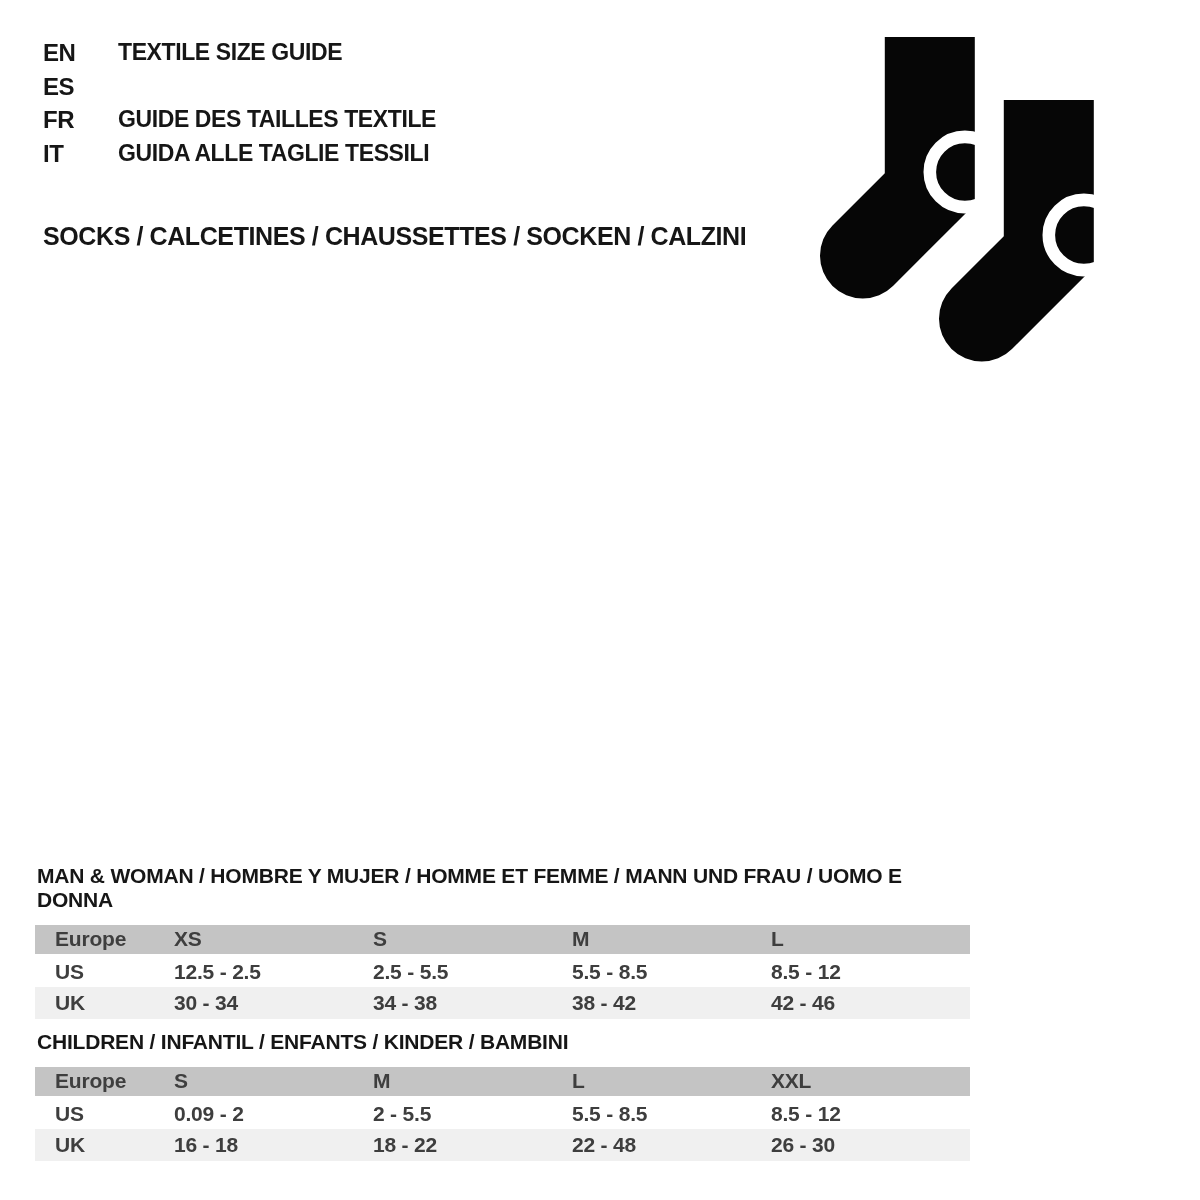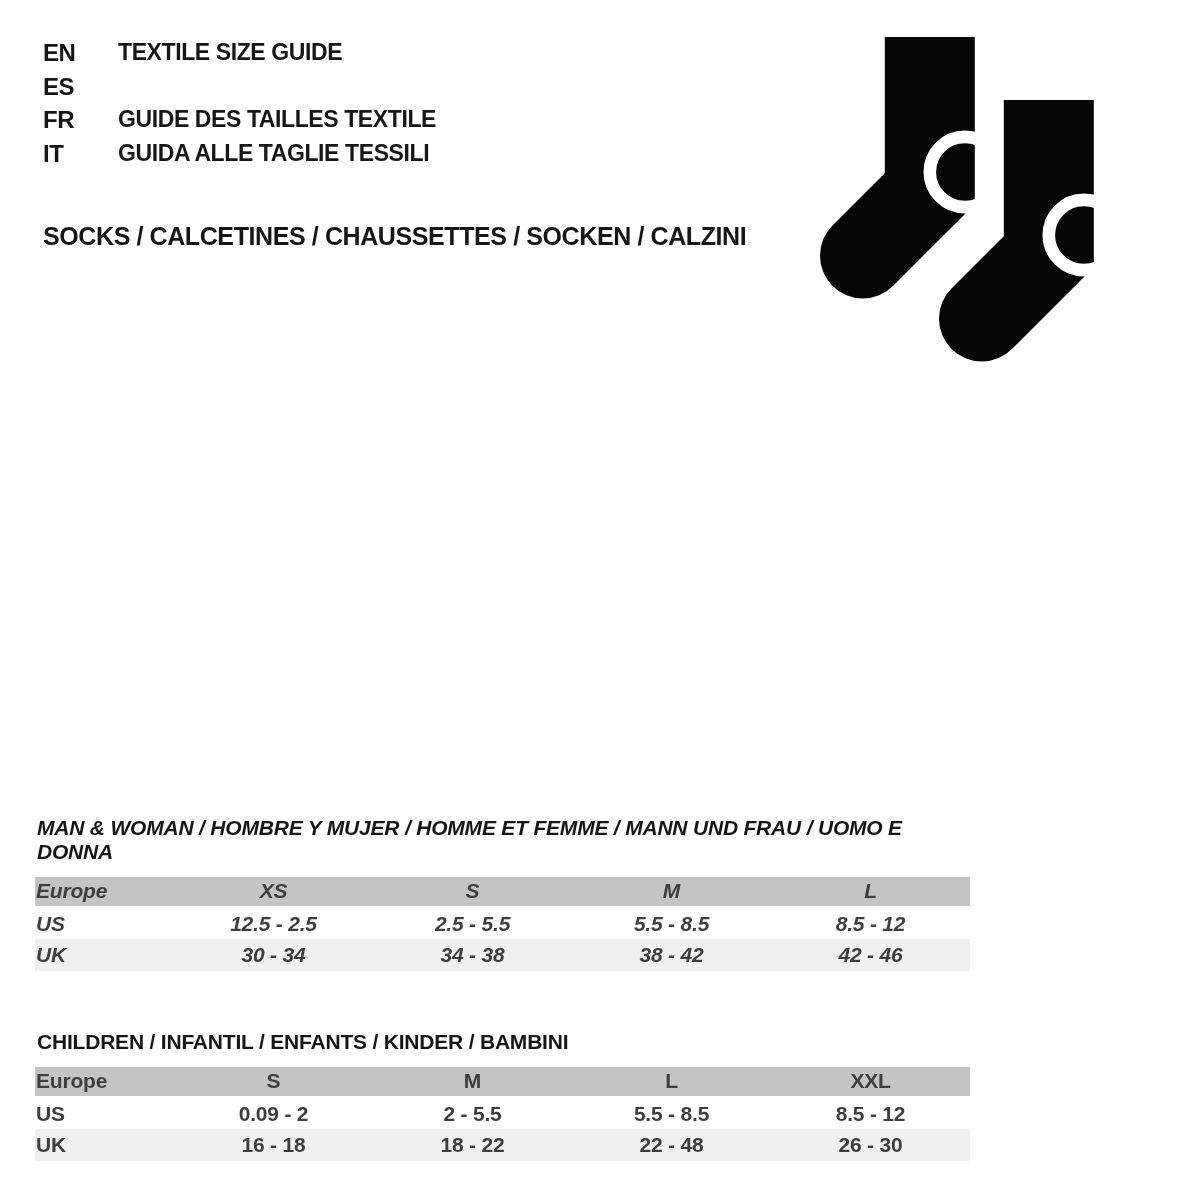--- a/index.html
+++ b/index.html
@@ -59,21 +59,21 @@
     left: 808px;
     top: 28px;
   }
 
   
   .size-table {
     position: absolute;
     left: 35px;
     width: 935px;
   }
-  .size-table.adults   { top: 816px; font-style: italic; }
+  .size-table.adults   { top: 864px; }
   .size-table.children { top: 1030px; }
 
   .table-title {
     margin: 0 0 13px 2px;
     font-size: 21px;
     font-weight: bold;
     letter-spacing: -0.2px;
     color: var(--title-text, #161616);
     line-height: 24px;
   }
@@ -83,26 +83,26 @@
     width: 935px;
     font-size: 21px;
     font-weight: bold;
     letter-spacing: -0.2px;
     color: var(--body-text, #3e3e3e);
   }
   table.size-grid col.c0 { width: 139px; }
   table.size-grid col.cn { width: 199px; }
   table.size-grid th, table.size-grid td {
     padding: 0;
-    text-align: center;
+    text-align: left;
     font-weight: bold;
   }
   table.size-grid th.c0, table.size-grid td.c0 {
     text-align: left;
-    padding-left: 1px;
+    padding-left: 20px;
   }
   table.size-grid thead tr {
     background: var(--header-bg, #c4c4c4);
     height: 30px;
     border-bottom: 3px solid #ffffff;
   }
   table.size-grid tbody tr { height: 32px; }
   table.size-grid tbody tr.row-white { background: #ffffff; }
   table.size-grid tbody tr.row-alt   { background: var(--alt-row-bg, #f0f0f0); }
 </style>

